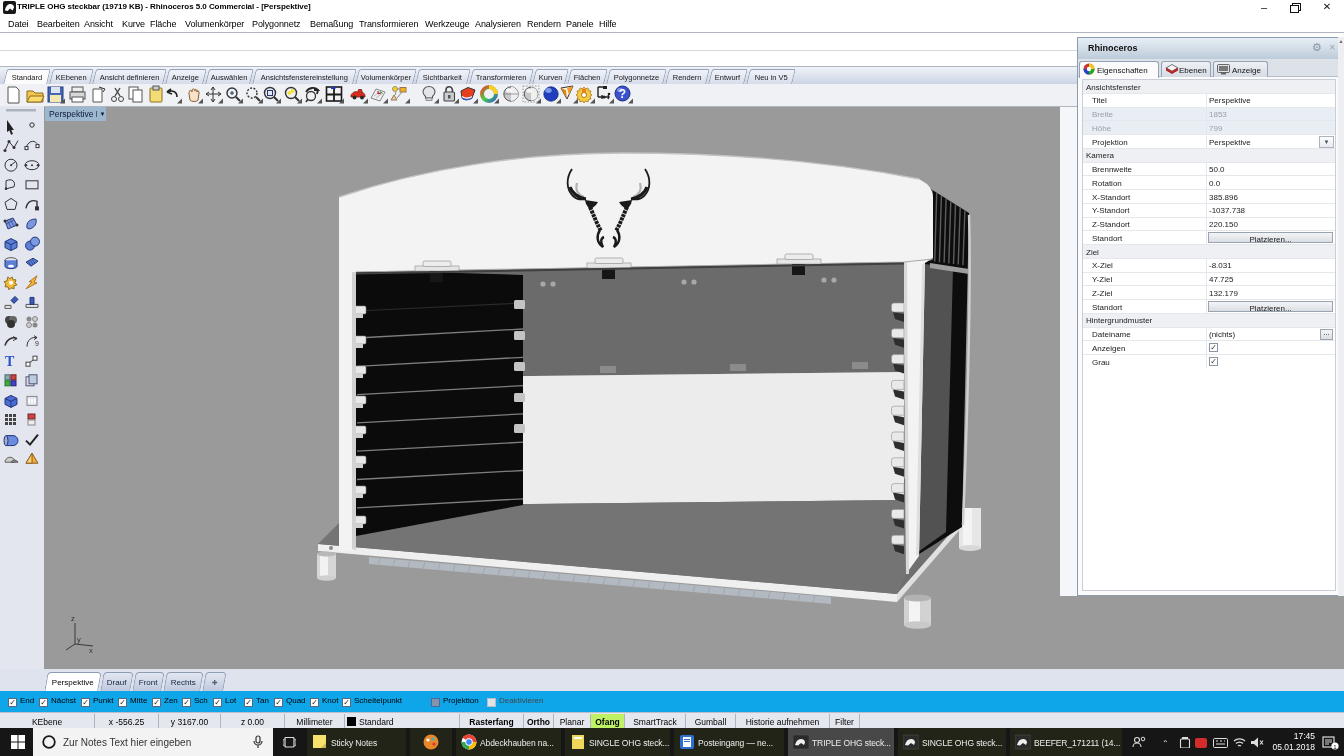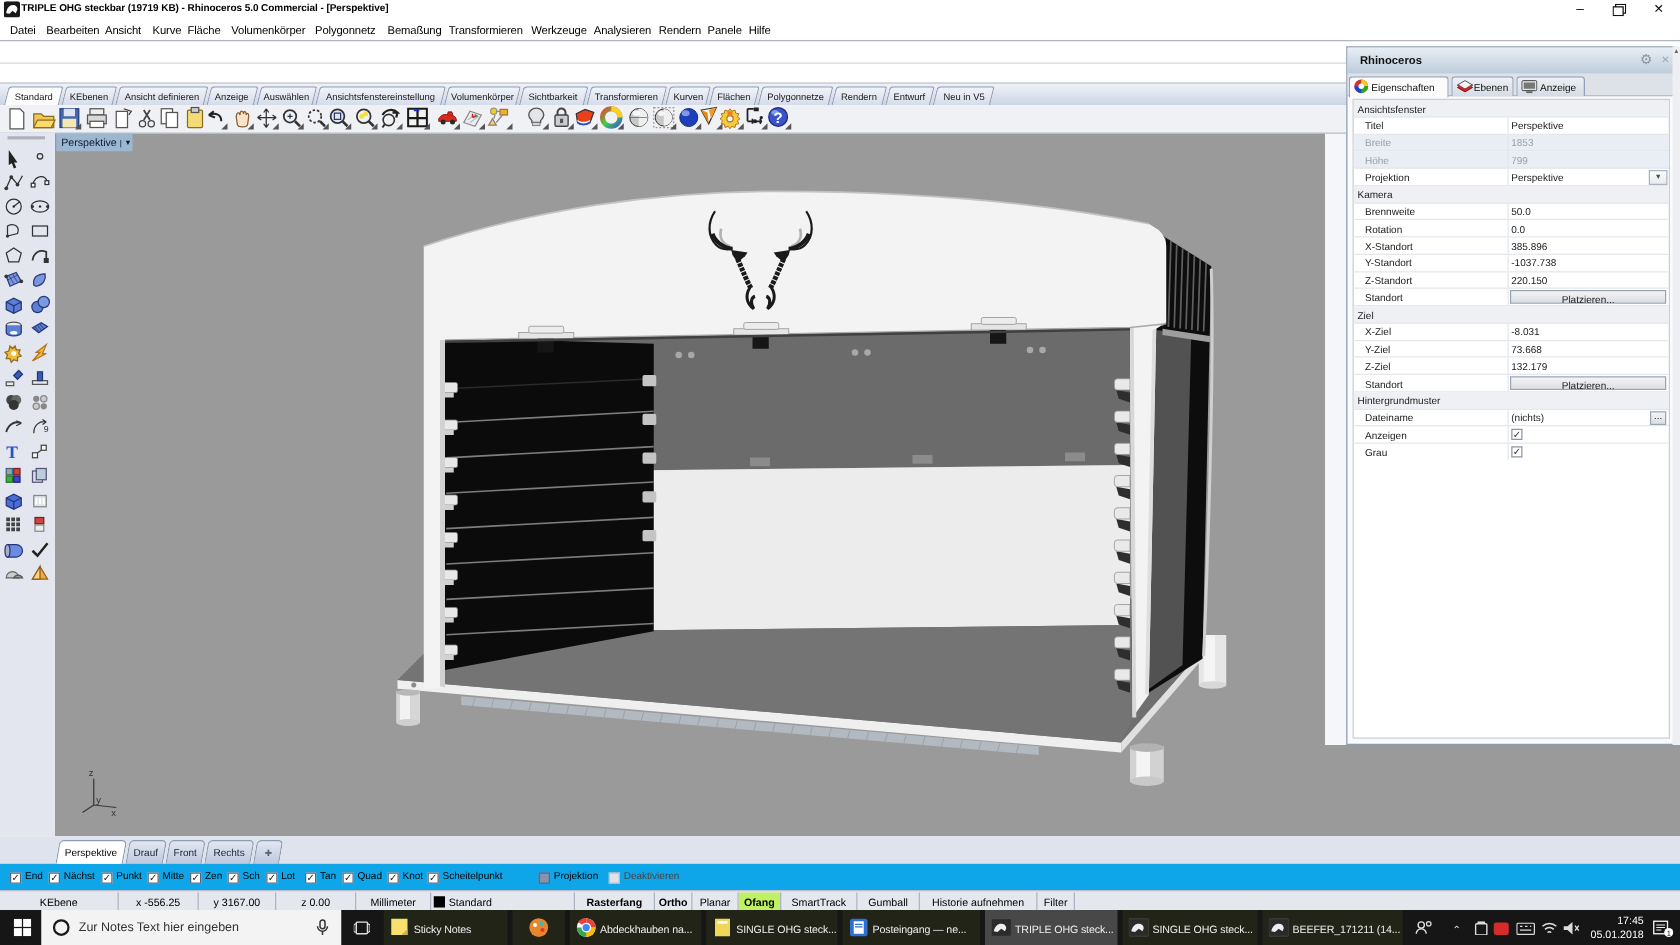--- a/index.html
+++ b/index.html
@@ -732,21 +732,21 @@
         <span class="lab">Ziel</span>
       </div>
     <div class="prow">
         <span class="lab">X-Ziel</span>
         <span class="vline"></span>
         <span class="val">-8.031</span>
       </div>
     <div class="prow">
         <span class="lab">Y-Ziel</span>
         <span class="vline"></span>
-        <span class="val">73.668</span>
+        <span class="val">47.725</span>
       </div>
     <div class="prow">
         <span class="lab">Z-Ziel</span>
         <span class="vline"></span>
         <span class="val">132.179</span>
       </div>
     <div class="prow">
         <span class="lab">Standort</span>
         <span class="vline"></span>
         <span class="pbtn">Platzieren...</span>

